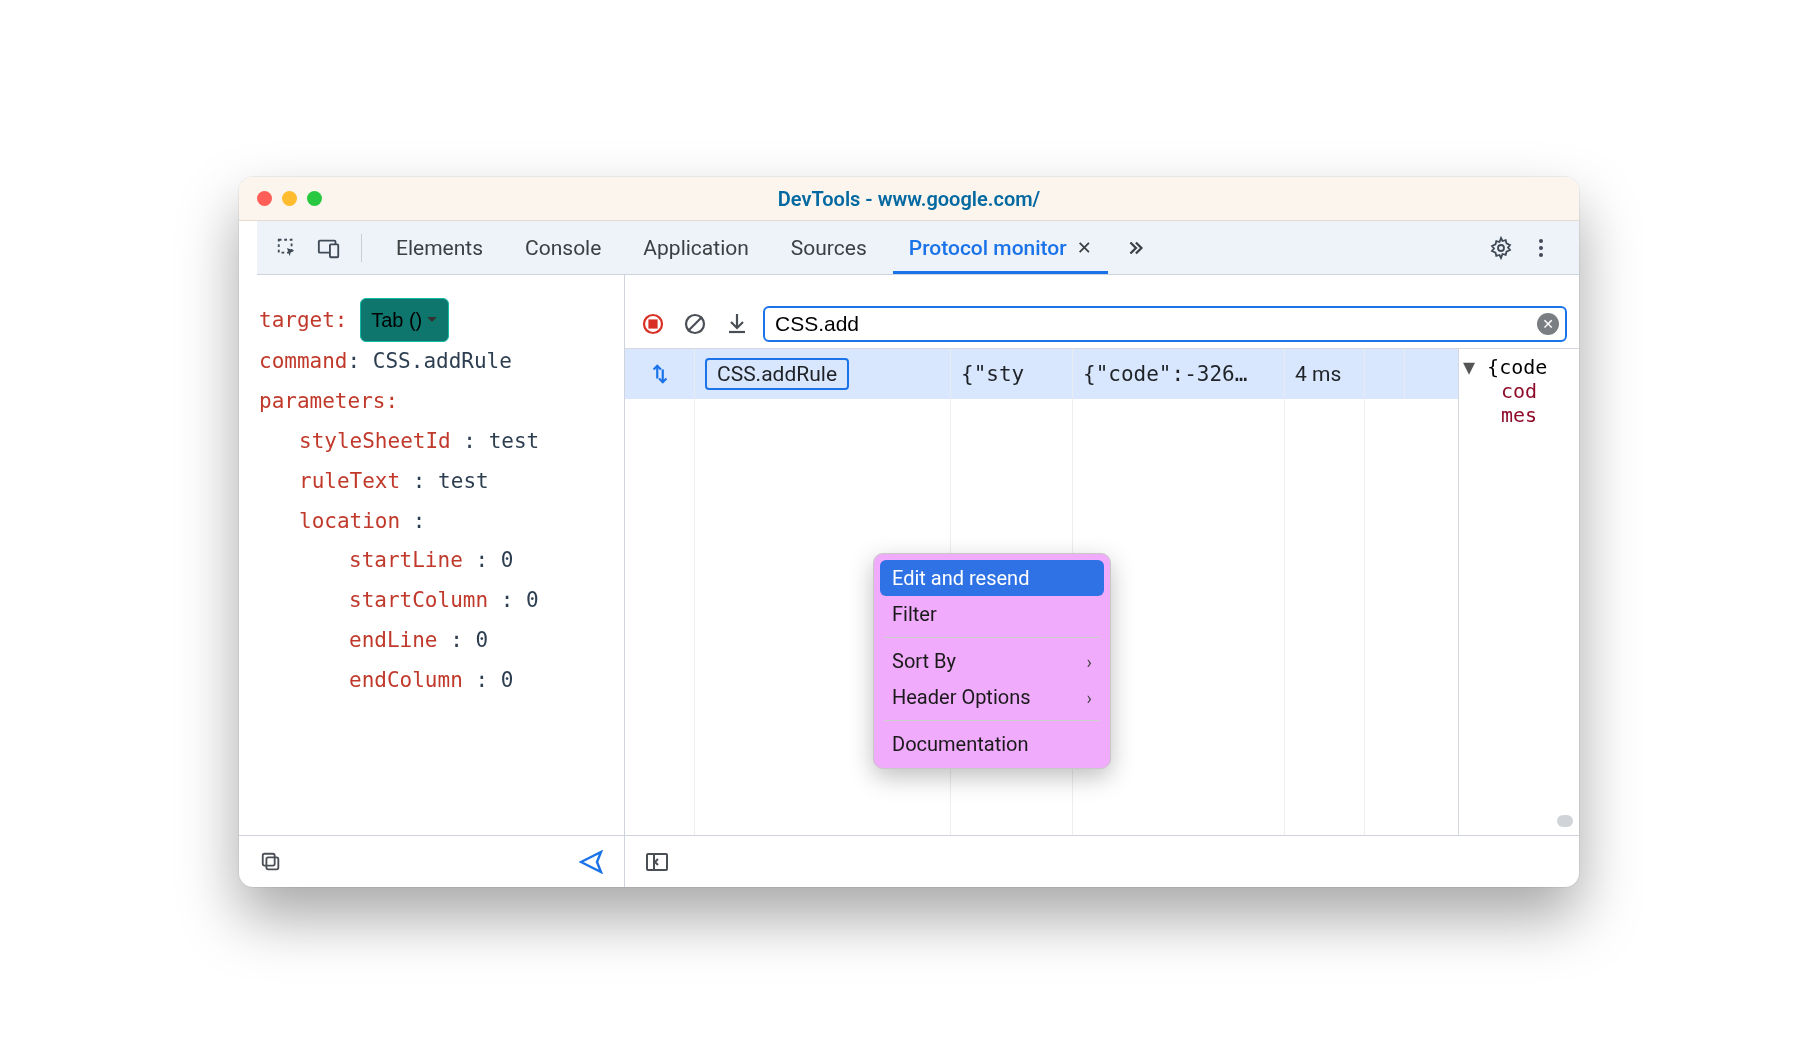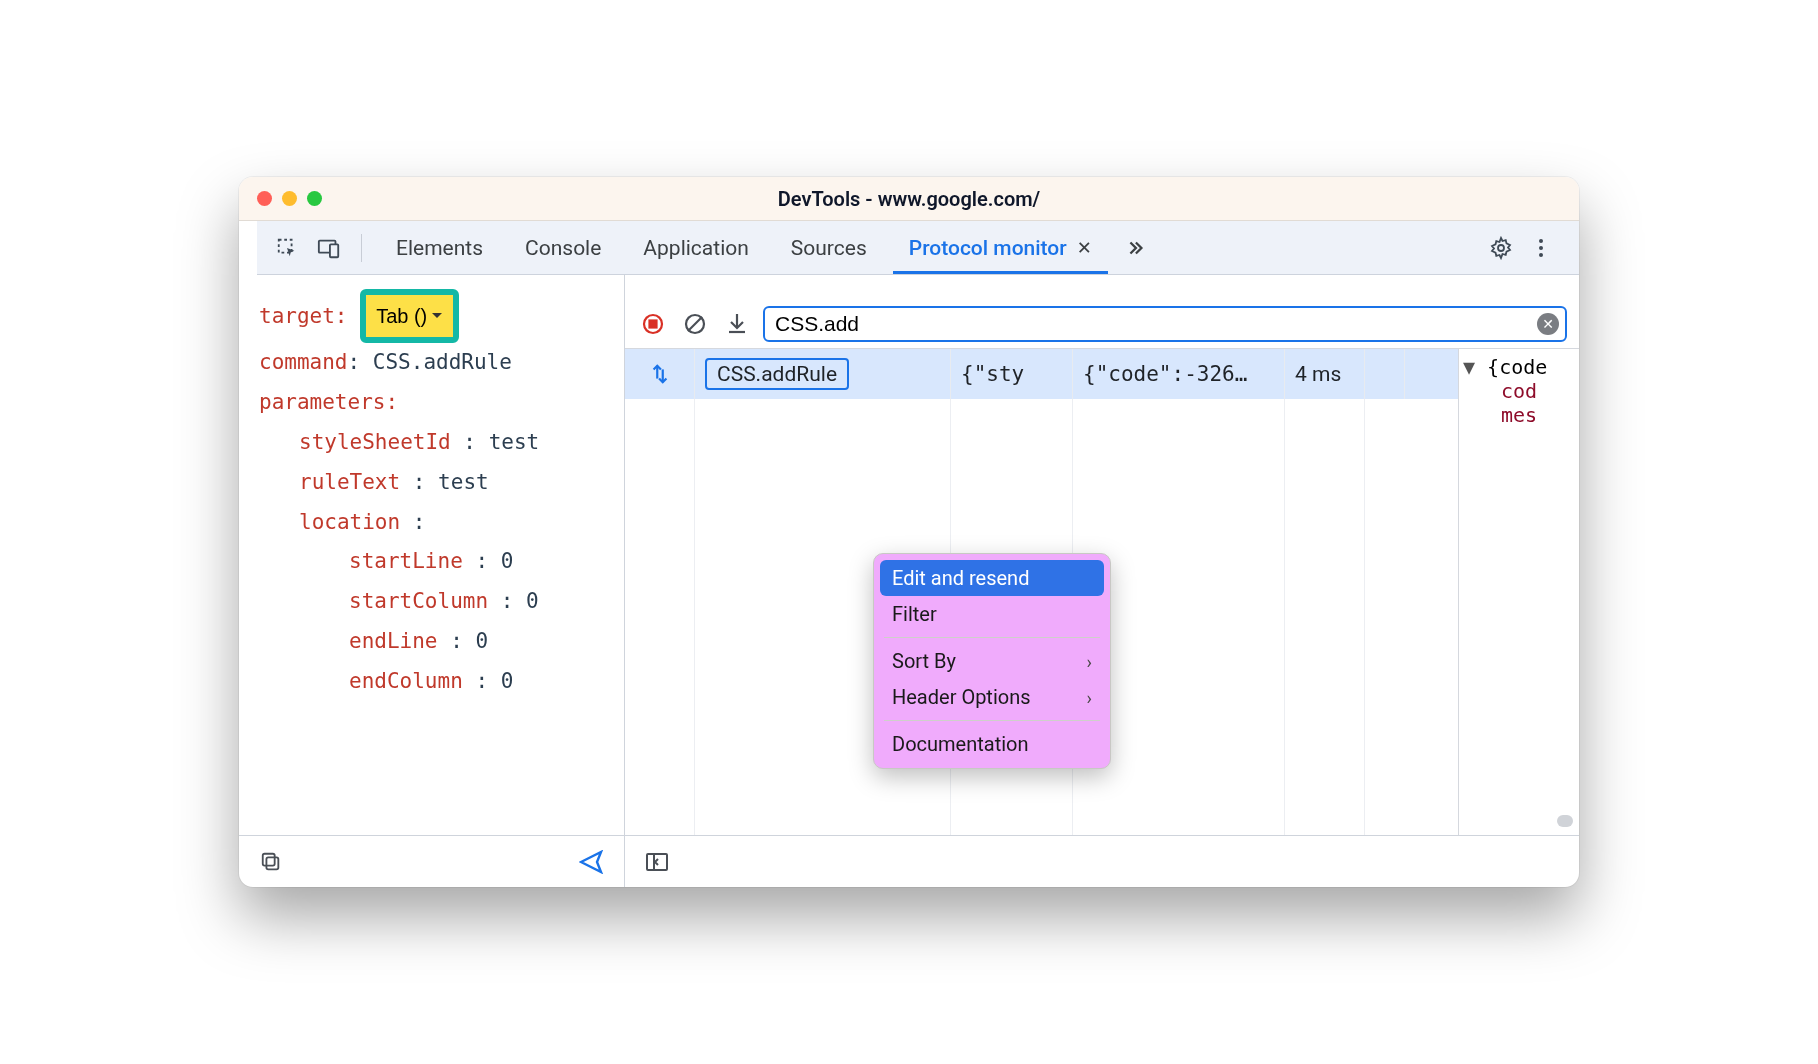--- a/index.html
+++ b/index.html
@@ -42,21 +42,21 @@
   }
   .dot.red { background: #ff5f57; }
   .dot.yellow { background: #febc2e; }
   .dot.green { background: #28c840; }
   .title-text {
     position: absolute;
     left: 0; right: 0;
     text-align: center;
     font-weight: 600;
     font-size: 20px;
-    color: #0f172a;
+    color: #0369a1;
     pointer-events: none;
   }
   
   .tabstrip {
     height: 54px;
     background: #eef2f9;
     border-bottom: 1px solid #cdd3dd;
     display: flex;
     align-items: center;
     padding: 0 14px;
@@ -126,32 +126,33 @@
     display: flex;
     flex-direction: column;
   }
   .left-body {
     flex: 1;
     padding: 14px 6px 14px 20px;
     font-family: "SF Mono", Menlo, Consolas, monospace;
     font-size: 21px;
     line-height: 1.9;
     overflow: hidden;
+    margin-top: 9px;
   }
   .key { color: #c0392b; }
   .val { color: #2c3e50; }
   .select-box {
     display: inline-flex;
     align-items: center;
-    border: 6px solid #14b8a6;
+    border: 1px solid #14b8a6;
     border-radius: 6px;
     padding: 2px 10px;
     font-family: -apple-system, sans-serif;
     font-size: 20px;
-    background: #fde047;
+    background: #0f766e;
     cursor: pointer;
     gap: 4px;
   }
   .ind1 { margin-left: 40px; }
   .ind2 { margin-left: 90px; }
   .left-footer {
     height: 52px;
     border-top: 1px solid #cfd4dc;
     display: flex;
     align-items: center;

